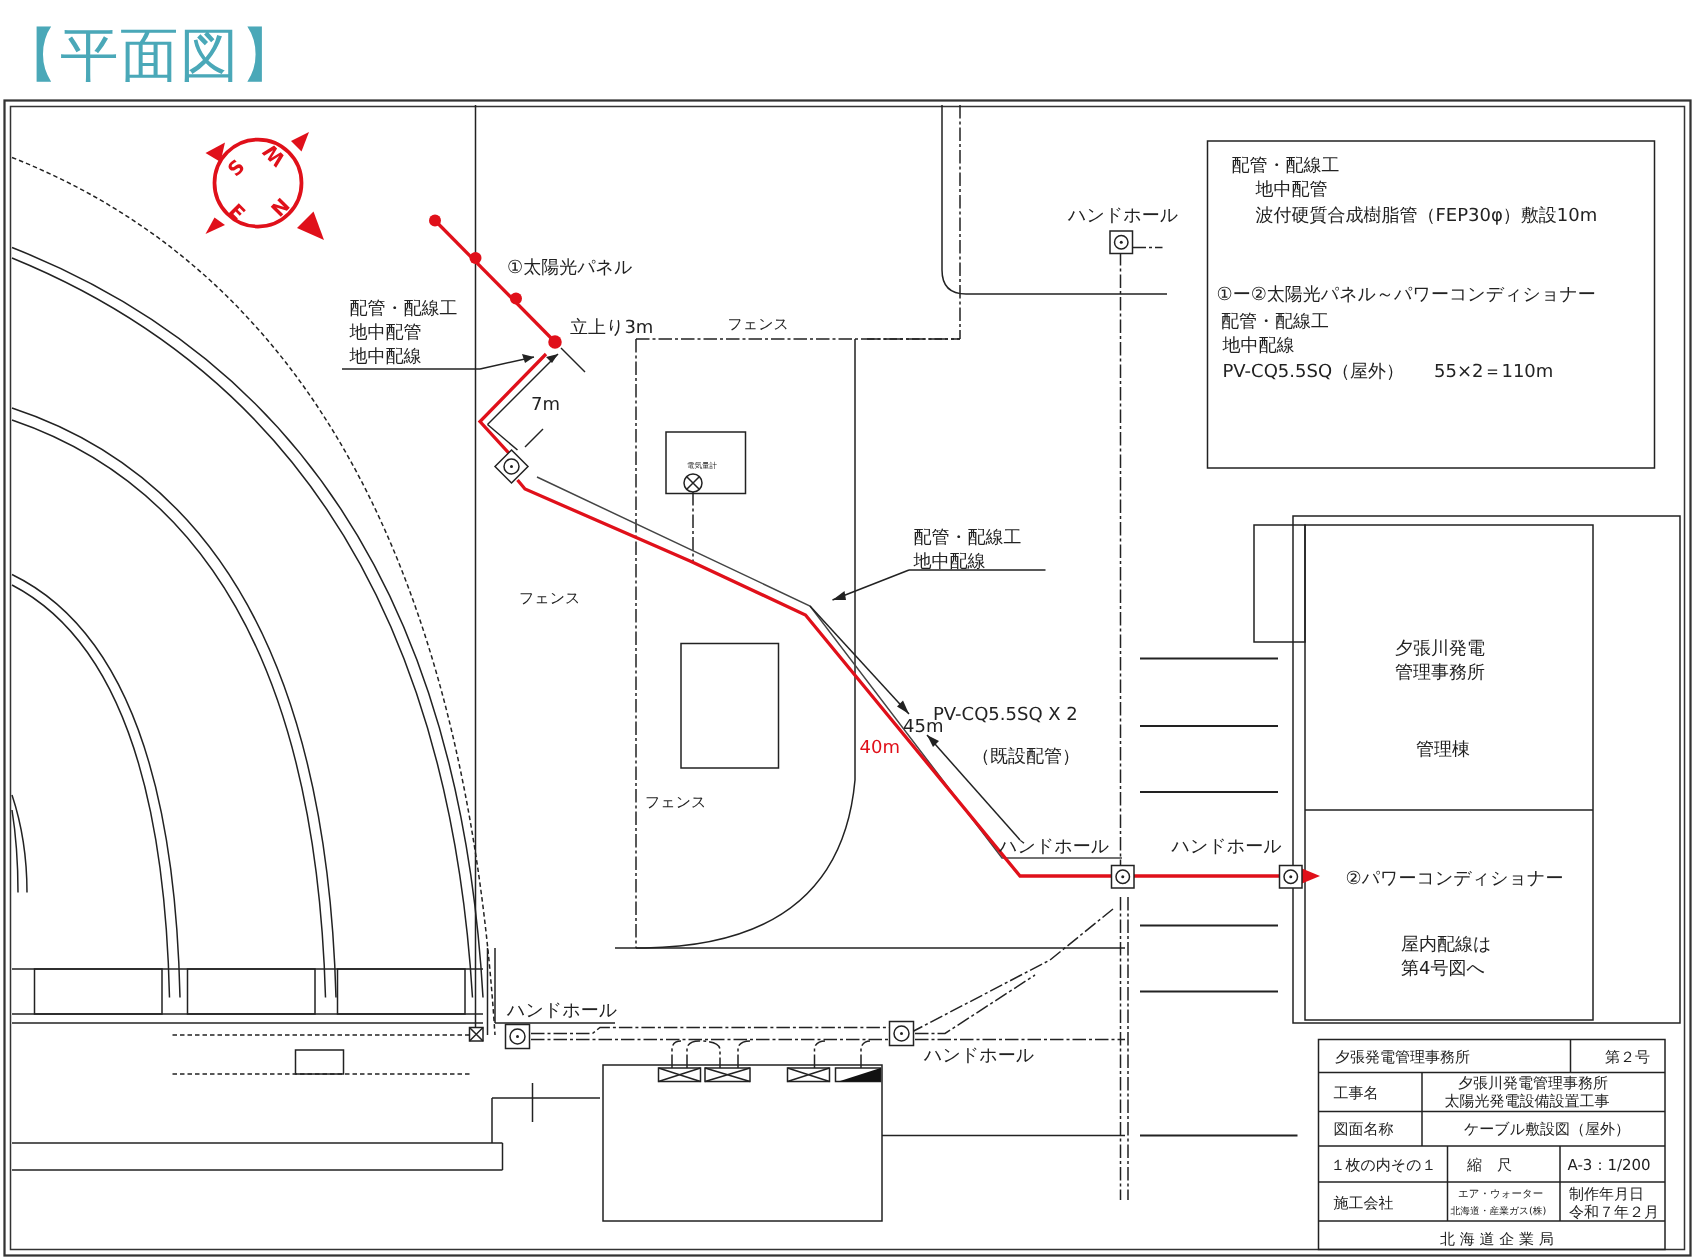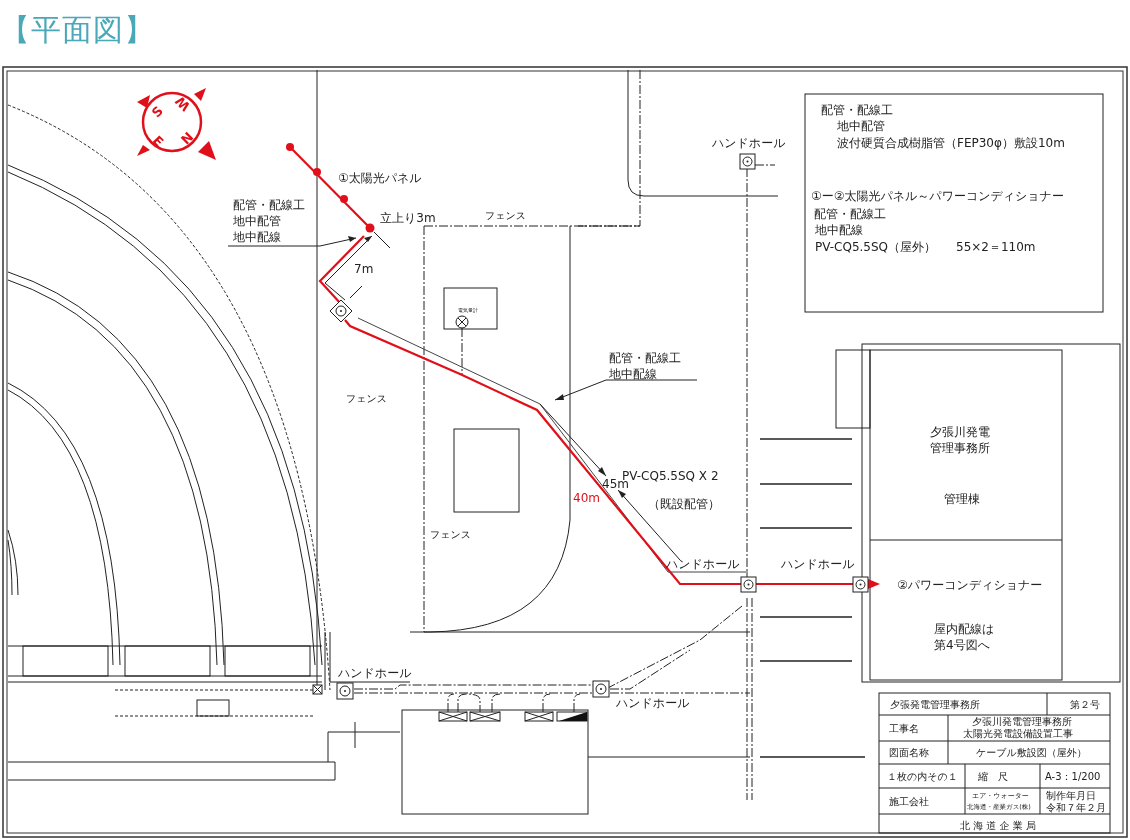--- a/index.html
+++ b/index.html
@@ -1,17 +1,17 @@
 <!DOCTYPE html>
 <html><head>
 <meta charset="utf-8">
 <style>
   html,body{margin:0;padding:0;background:#ffffff;}
   body{width:1130px;height:840px;position:relative;overflow:hidden;font-family:"DejaVu Sans",sans-serif;}
-  .page-title{position:absolute;left:0;top:10px;font-size:30px;color:#4aa8b8;letter-spacing:1px;font-family:"DejaVu Sans",sans-serif;}
+  .page-title{position:absolute;left:0;top:10px;font-size:39px;color:#4aa8b8;letter-spacing:1px;font-family:"DejaVu Sans",sans-serif;}
   .sheet{position:absolute;left:2px;top:66px;width:1126px;height:772px;}
   svg text{font-family:"DejaVu Sans",sans-serif;fill:#222;}
   .t{font-size:12px;}
   .ts{font-size:10px;}
   .tr{fill:#e0101a;}
   .ln{stroke:#222;stroke-width:1;fill:none;}
   .ln2{stroke:#222;stroke-width:1.3;fill:none;}
   .dash{stroke:#222;stroke-width:1;fill:none;stroke-dasharray:9 2 2 2;}
   .dot{stroke:#222;stroke-width:1;fill:none;stroke-dasharray:3 2;}
   .red{stroke:#e0101a;stroke-width:2.2;fill:none;}

